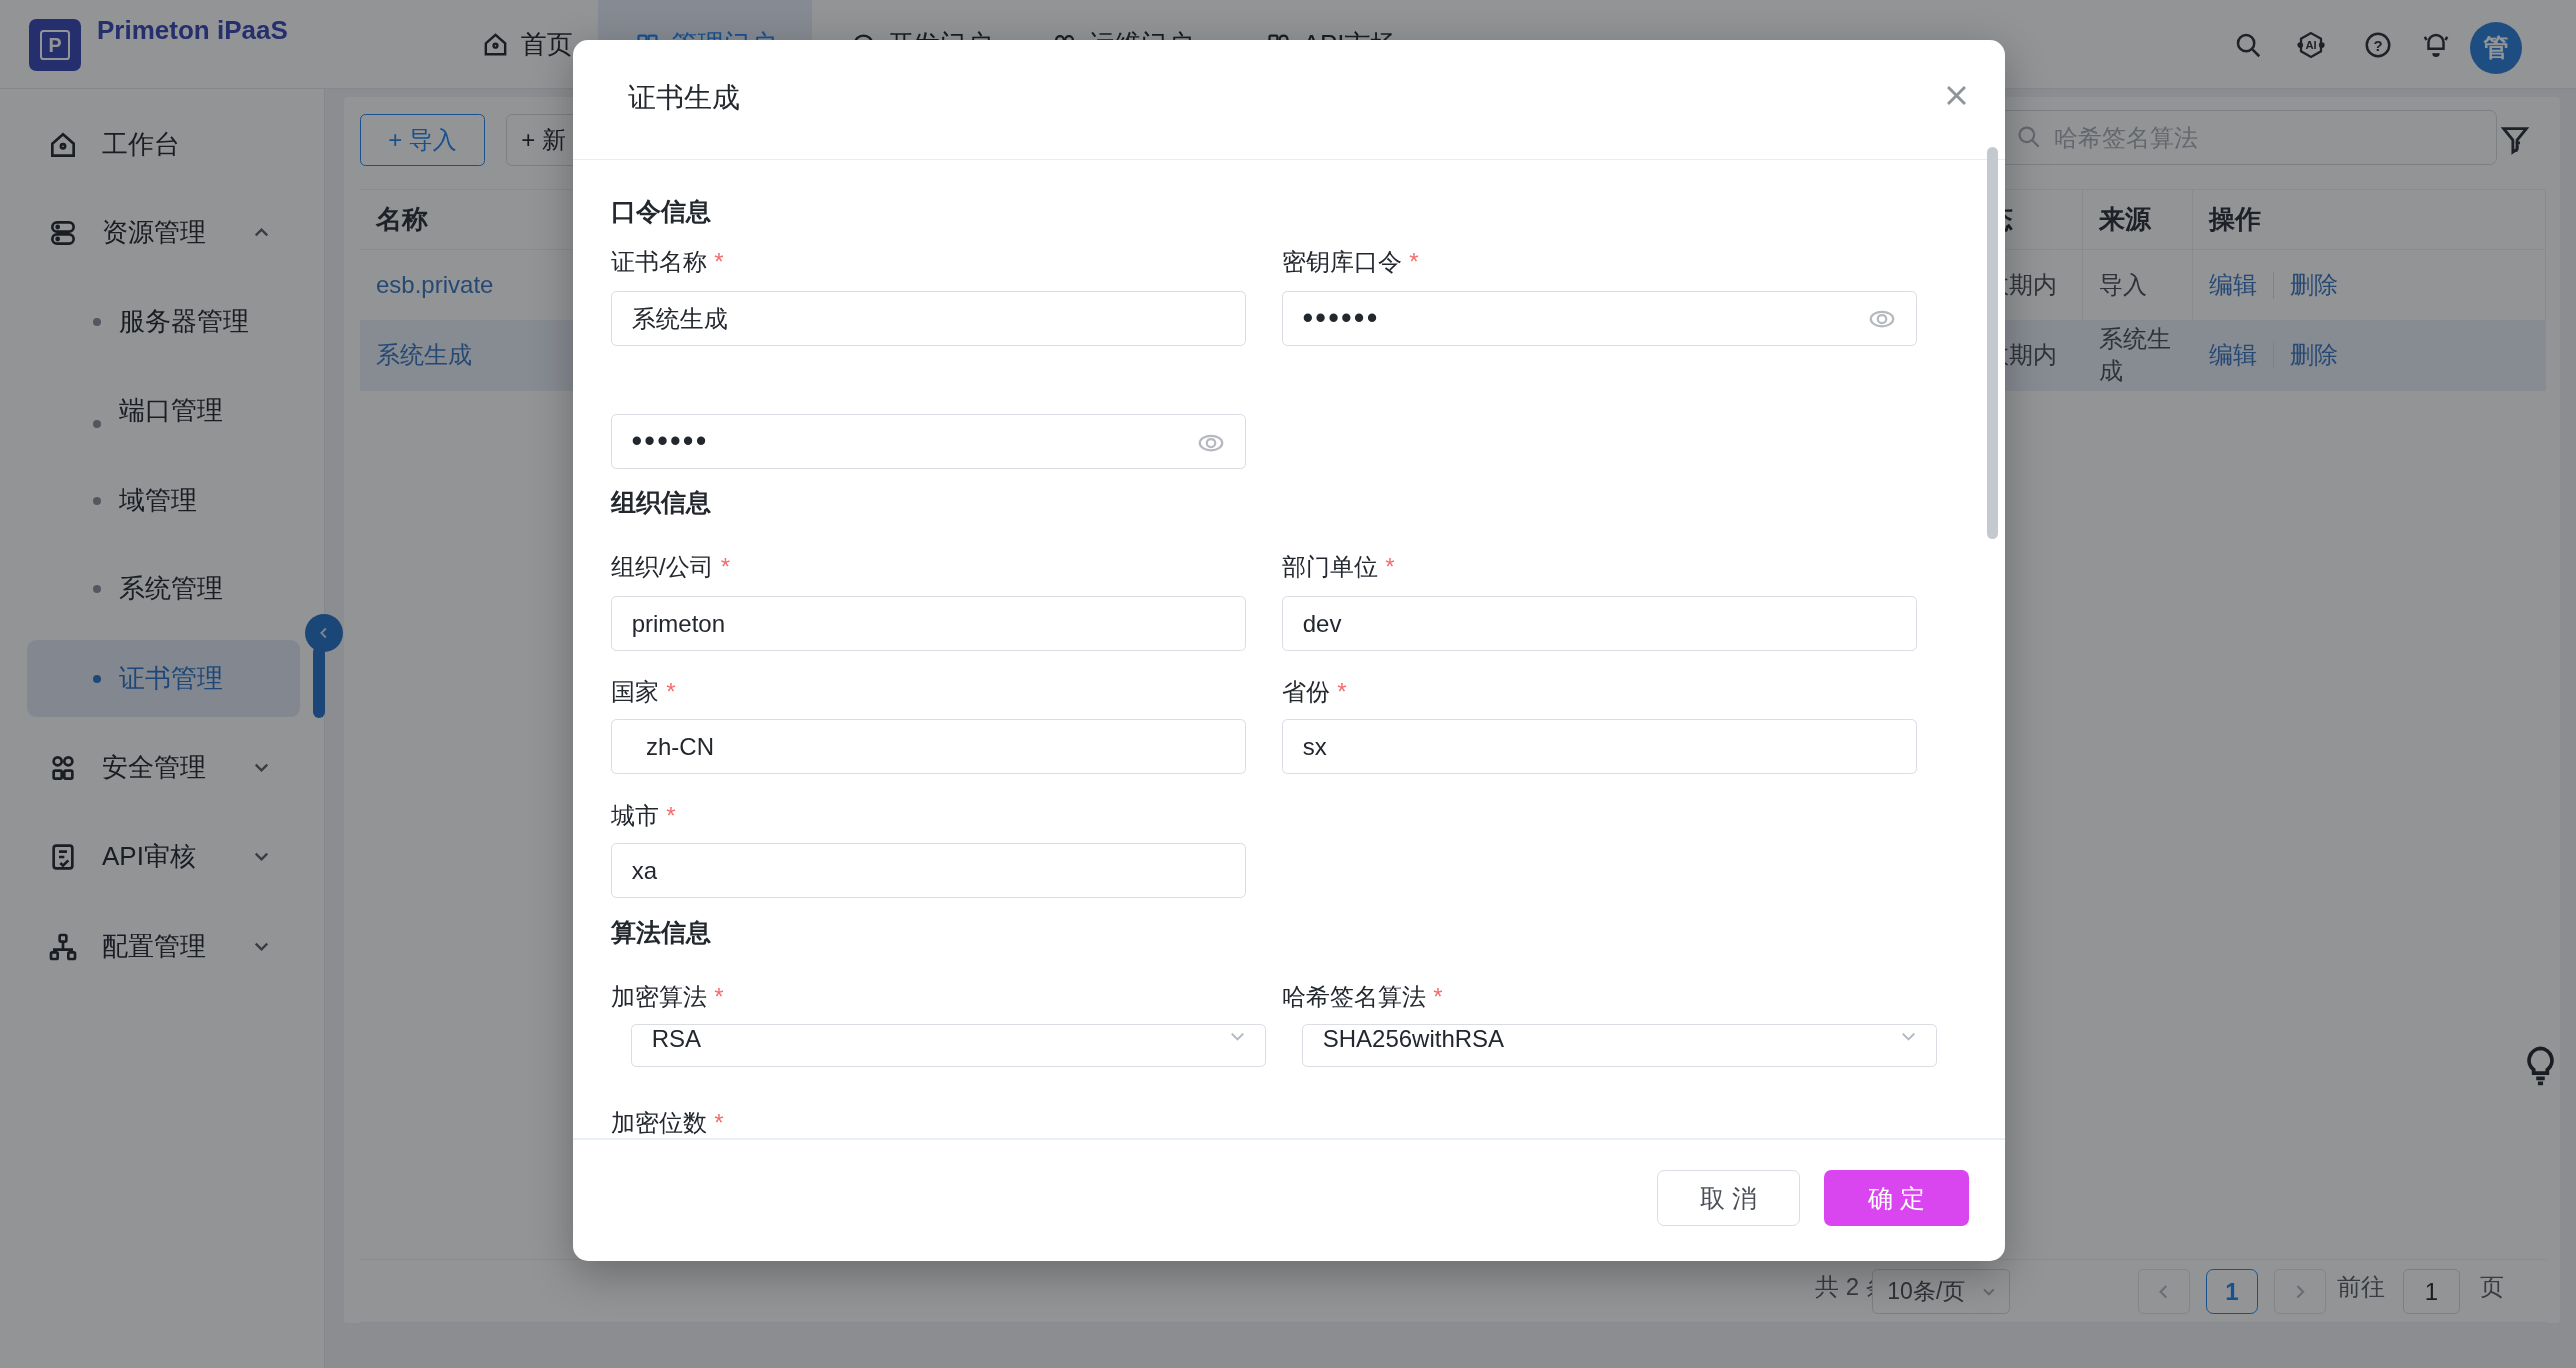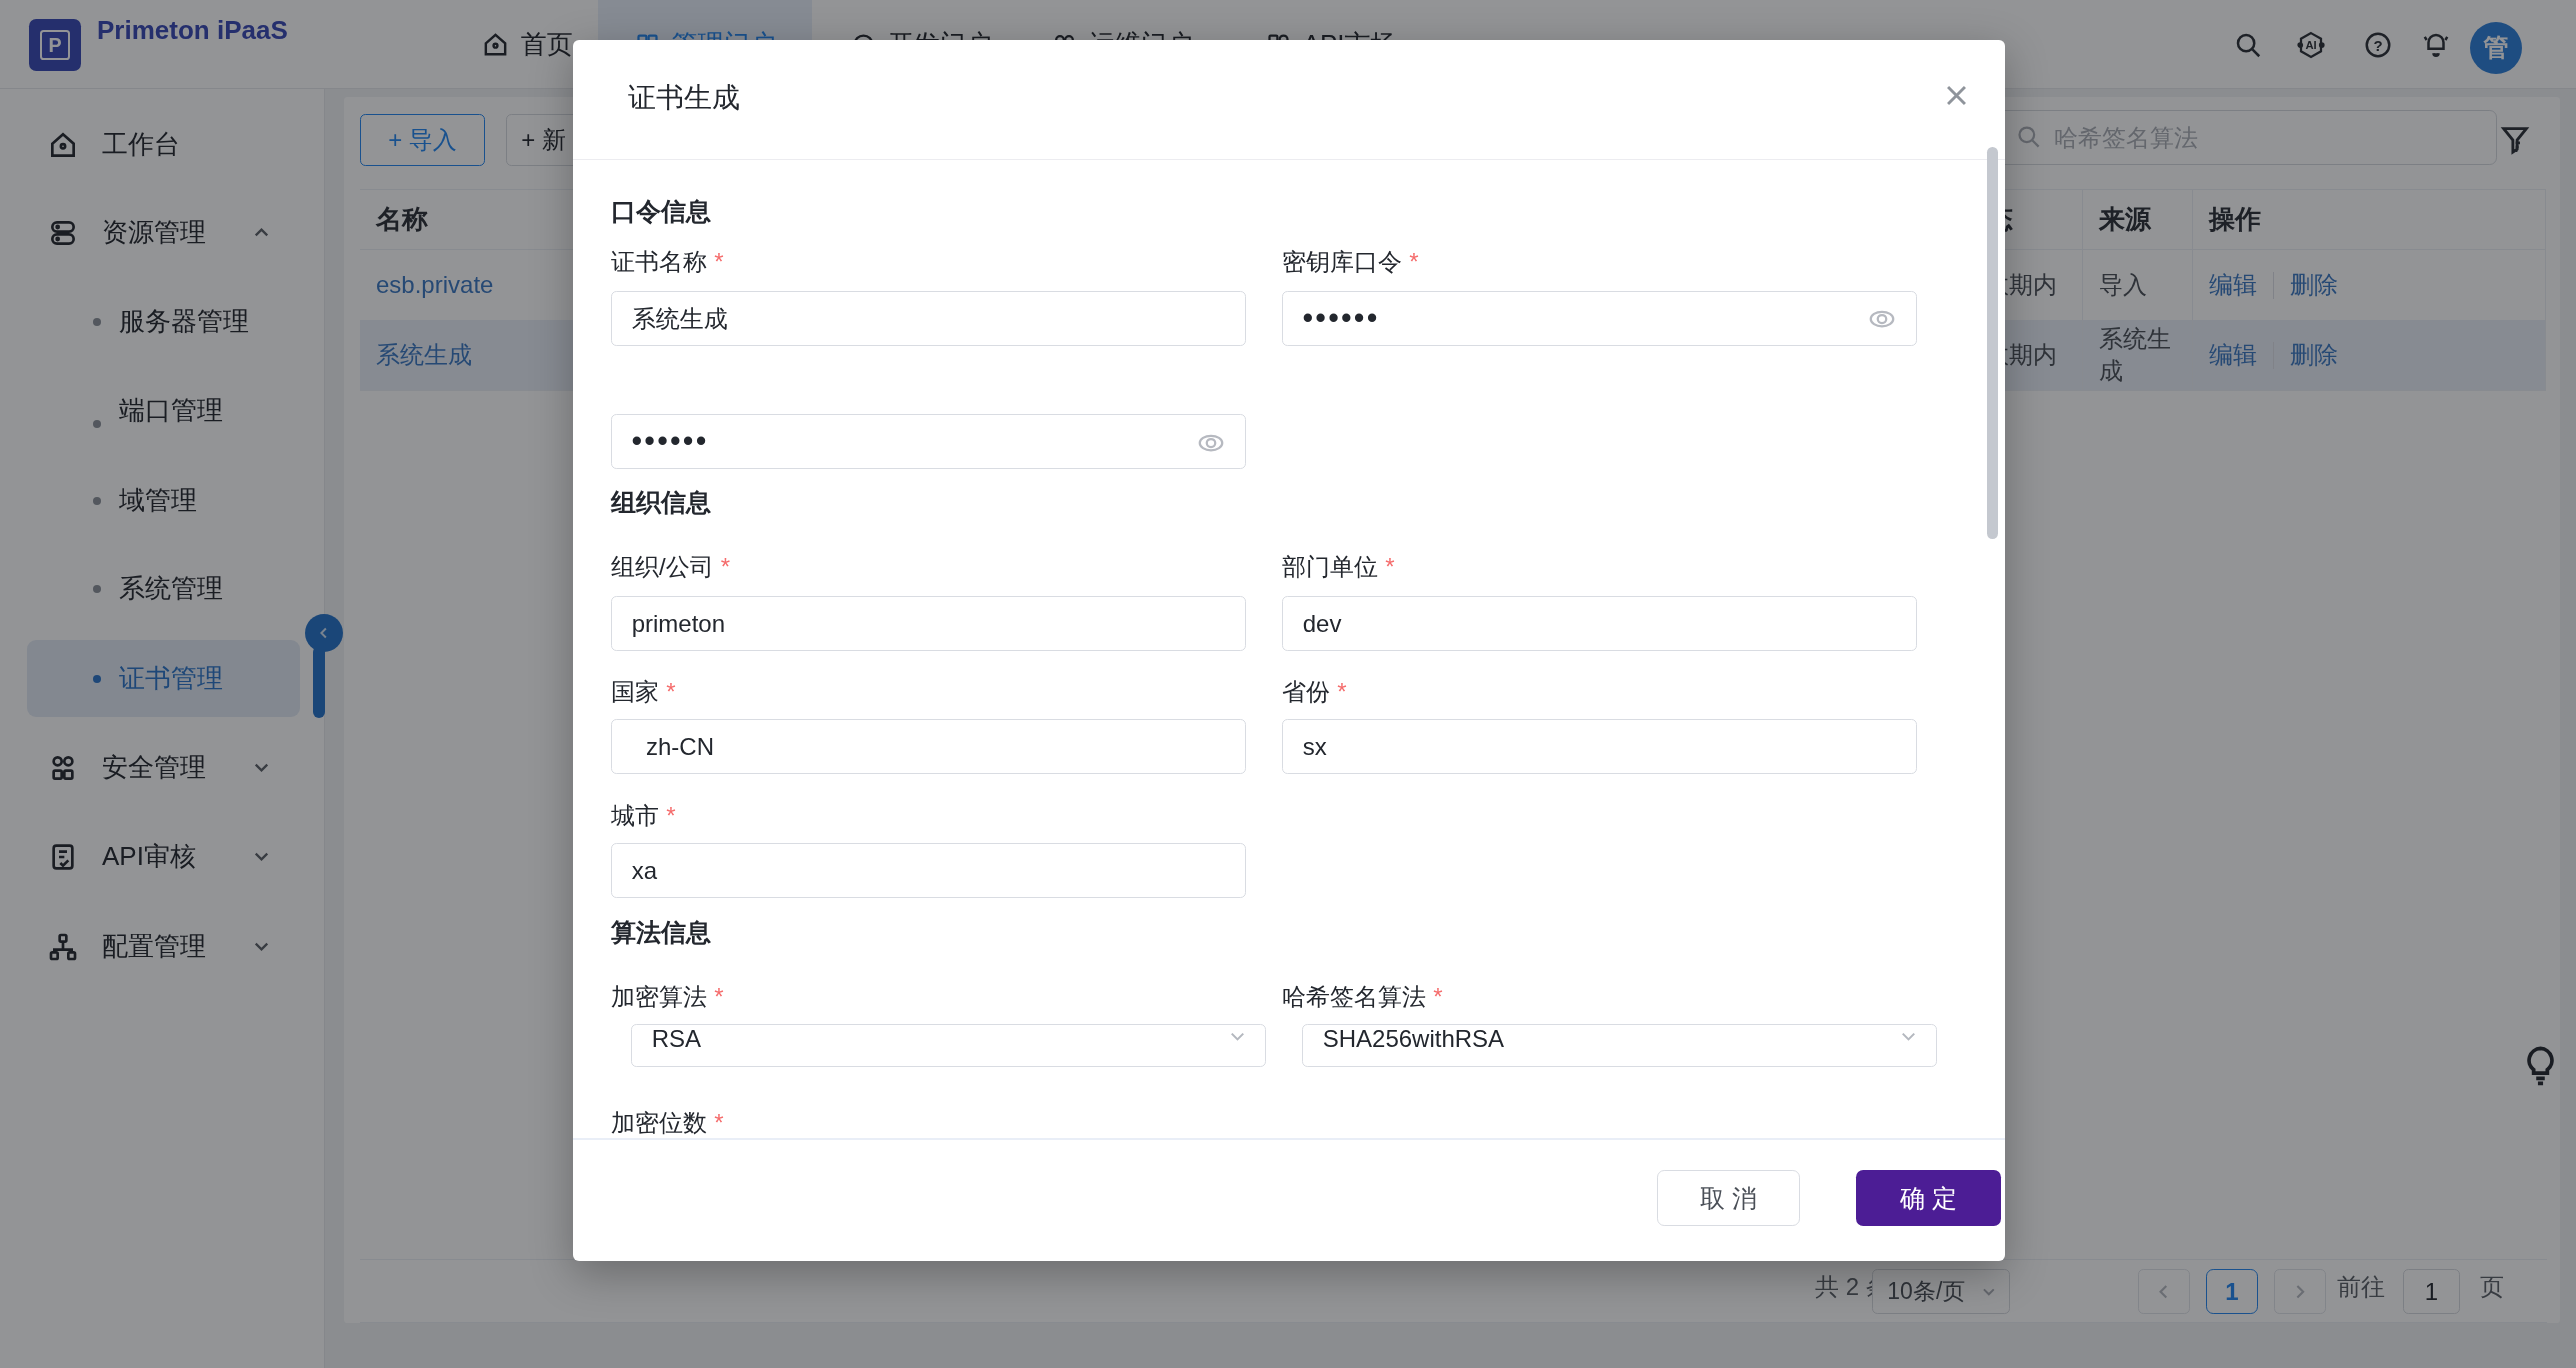--- a/index.html
+++ b/index.html
@@ -86,21 +86,21 @@
           border:1.8px solid #2186f0; border-radius:7.2px; display:flex; align-items:center; justify-content:center;
           color:#2186f0; font-size:24px; font-weight:bold; background:#fff; z-index:1; }
   .pinput { position:absolute; left:2403px; top:1269px; width:57px; height:45px;
             border:1.8px solid #d6d9df; border-radius:5.4px; text-align:center; font-size:24px; color:#23272e;
             background:#fff; z-index:1; font-family:inherit; }
 
   
   .overlay { position:fixed; left:0; top:0; width:2576px; height:1368px;
              background:rgba(15,18,22,0.45); z-index:5; }
   .modal { position:absolute; left:573px; top:40px; width:1432px; height:1221px;
-           background:#fff; border-radius:6px; box-shadow:0 12.5px 43px rgba(0,0,0,.28); z-index:10; }
+           background:#fff; border-radius:15px; box-shadow:0 12.5px 43px rgba(0,0,0,.28); z-index:10; }
   .m-title { position:absolute; left:55px; top:39px; font-size:28px; font-weight:500; color:#23272e; }
   .m-close { position:absolute; left:1364px; top:36px; width:39px; height:39px;
              display:flex; align-items:center; justify-content:center; }
   .m-div { position:absolute; left:0; top:119px; width:1432px; height:0.9px; background:#ececf0; }
   .m-bodyline { position:absolute; left:0; top:1098px; width:1432px; height:1.8px; background:#e9eef7; }
   .m-scroll { position:absolute; left:1414px; top:107px; width:10.7px; height:392px;
               background:#c4c8cf; border-radius:5.4px; }
   .sec-title { position:absolute; font-size:25px; font-weight:700; color:#23272e; }
   .f-label { position:absolute; font-size:24px; color:#23272e; }
   .req { color:#f56c6c; margin-left:7.2px; }
@@ -109,22 +109,22 @@
   .f-pass { font-size:29px; letter-spacing:2.7px; font-weight:bold; }
   .eye { position:absolute; width:30px; height:30px; }
   .f-select { position:absolute; width:635px; height:43px; border:1.8px solid #d9dce2; border-radius:5.4px;
               display:flex; padding-left:19.7px; font-size:24px; color:#23272e; background:#fff;margin-left:20px; }
   .f-select .chevron { position:absolute; right:16px; }
   .colA { left:38px; } .colB { left:709px; }
   .btn-cancel { position:absolute; left:1084px; top:1130px; width:143px; height:56px;
                 border:1.8px solid #d9dce2; border-radius:7.2px; background:#fff;
                 display:flex; align-items:center; justify-content:center; font-size:25px; color:#4a4f57; }
   .btn-ok { position:absolute; left:1251px; top:1130px; width:145px; height:56px;
-            border-radius:7.2px; background:#4c1d95; color:#fff;
-            display:flex; align-items:center; justify-content:center; font-size:25px;margin-left:32px; }
+            border-radius:7.2px; background:#d946ef; color:#fff;
+            display:flex; align-items:center; justify-content:center; font-size:25px; }
   .m-body { position:absolute; left:0; top:120px; width:1432px; height:978px; overflow:hidden; }
 </style>
 </head>
 <body>
 
 <div>
 
   <div class="header">
     <div class="logo-box">
       <div class="logo-inner">P</div>

